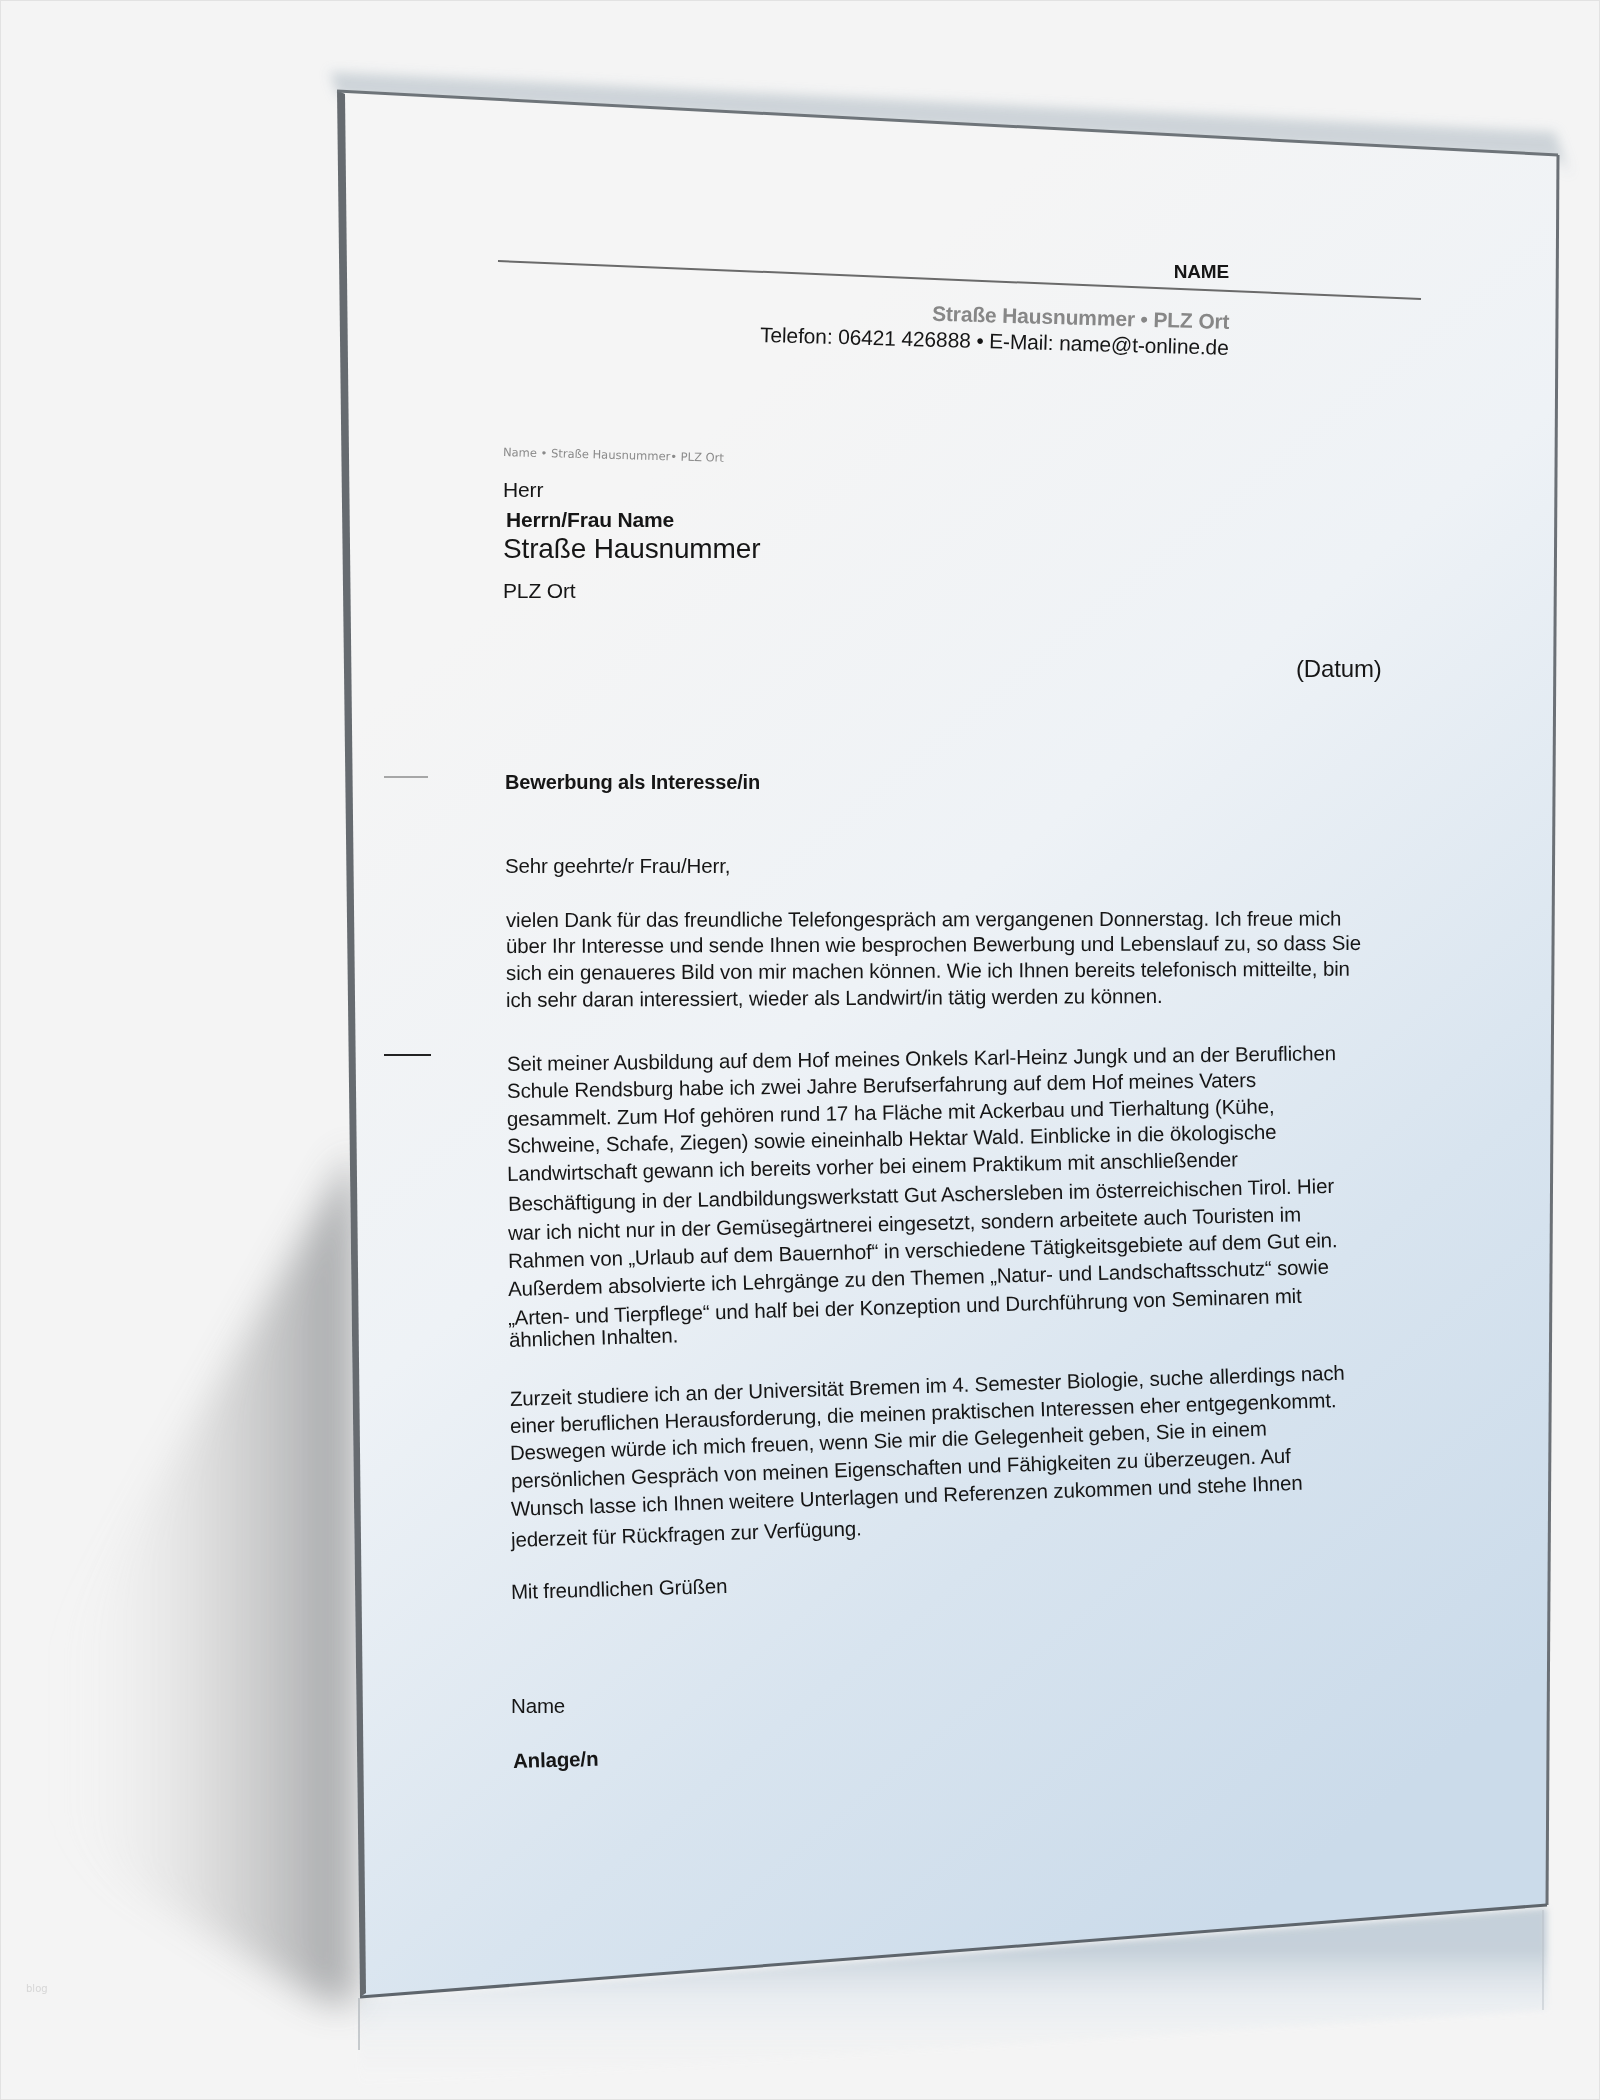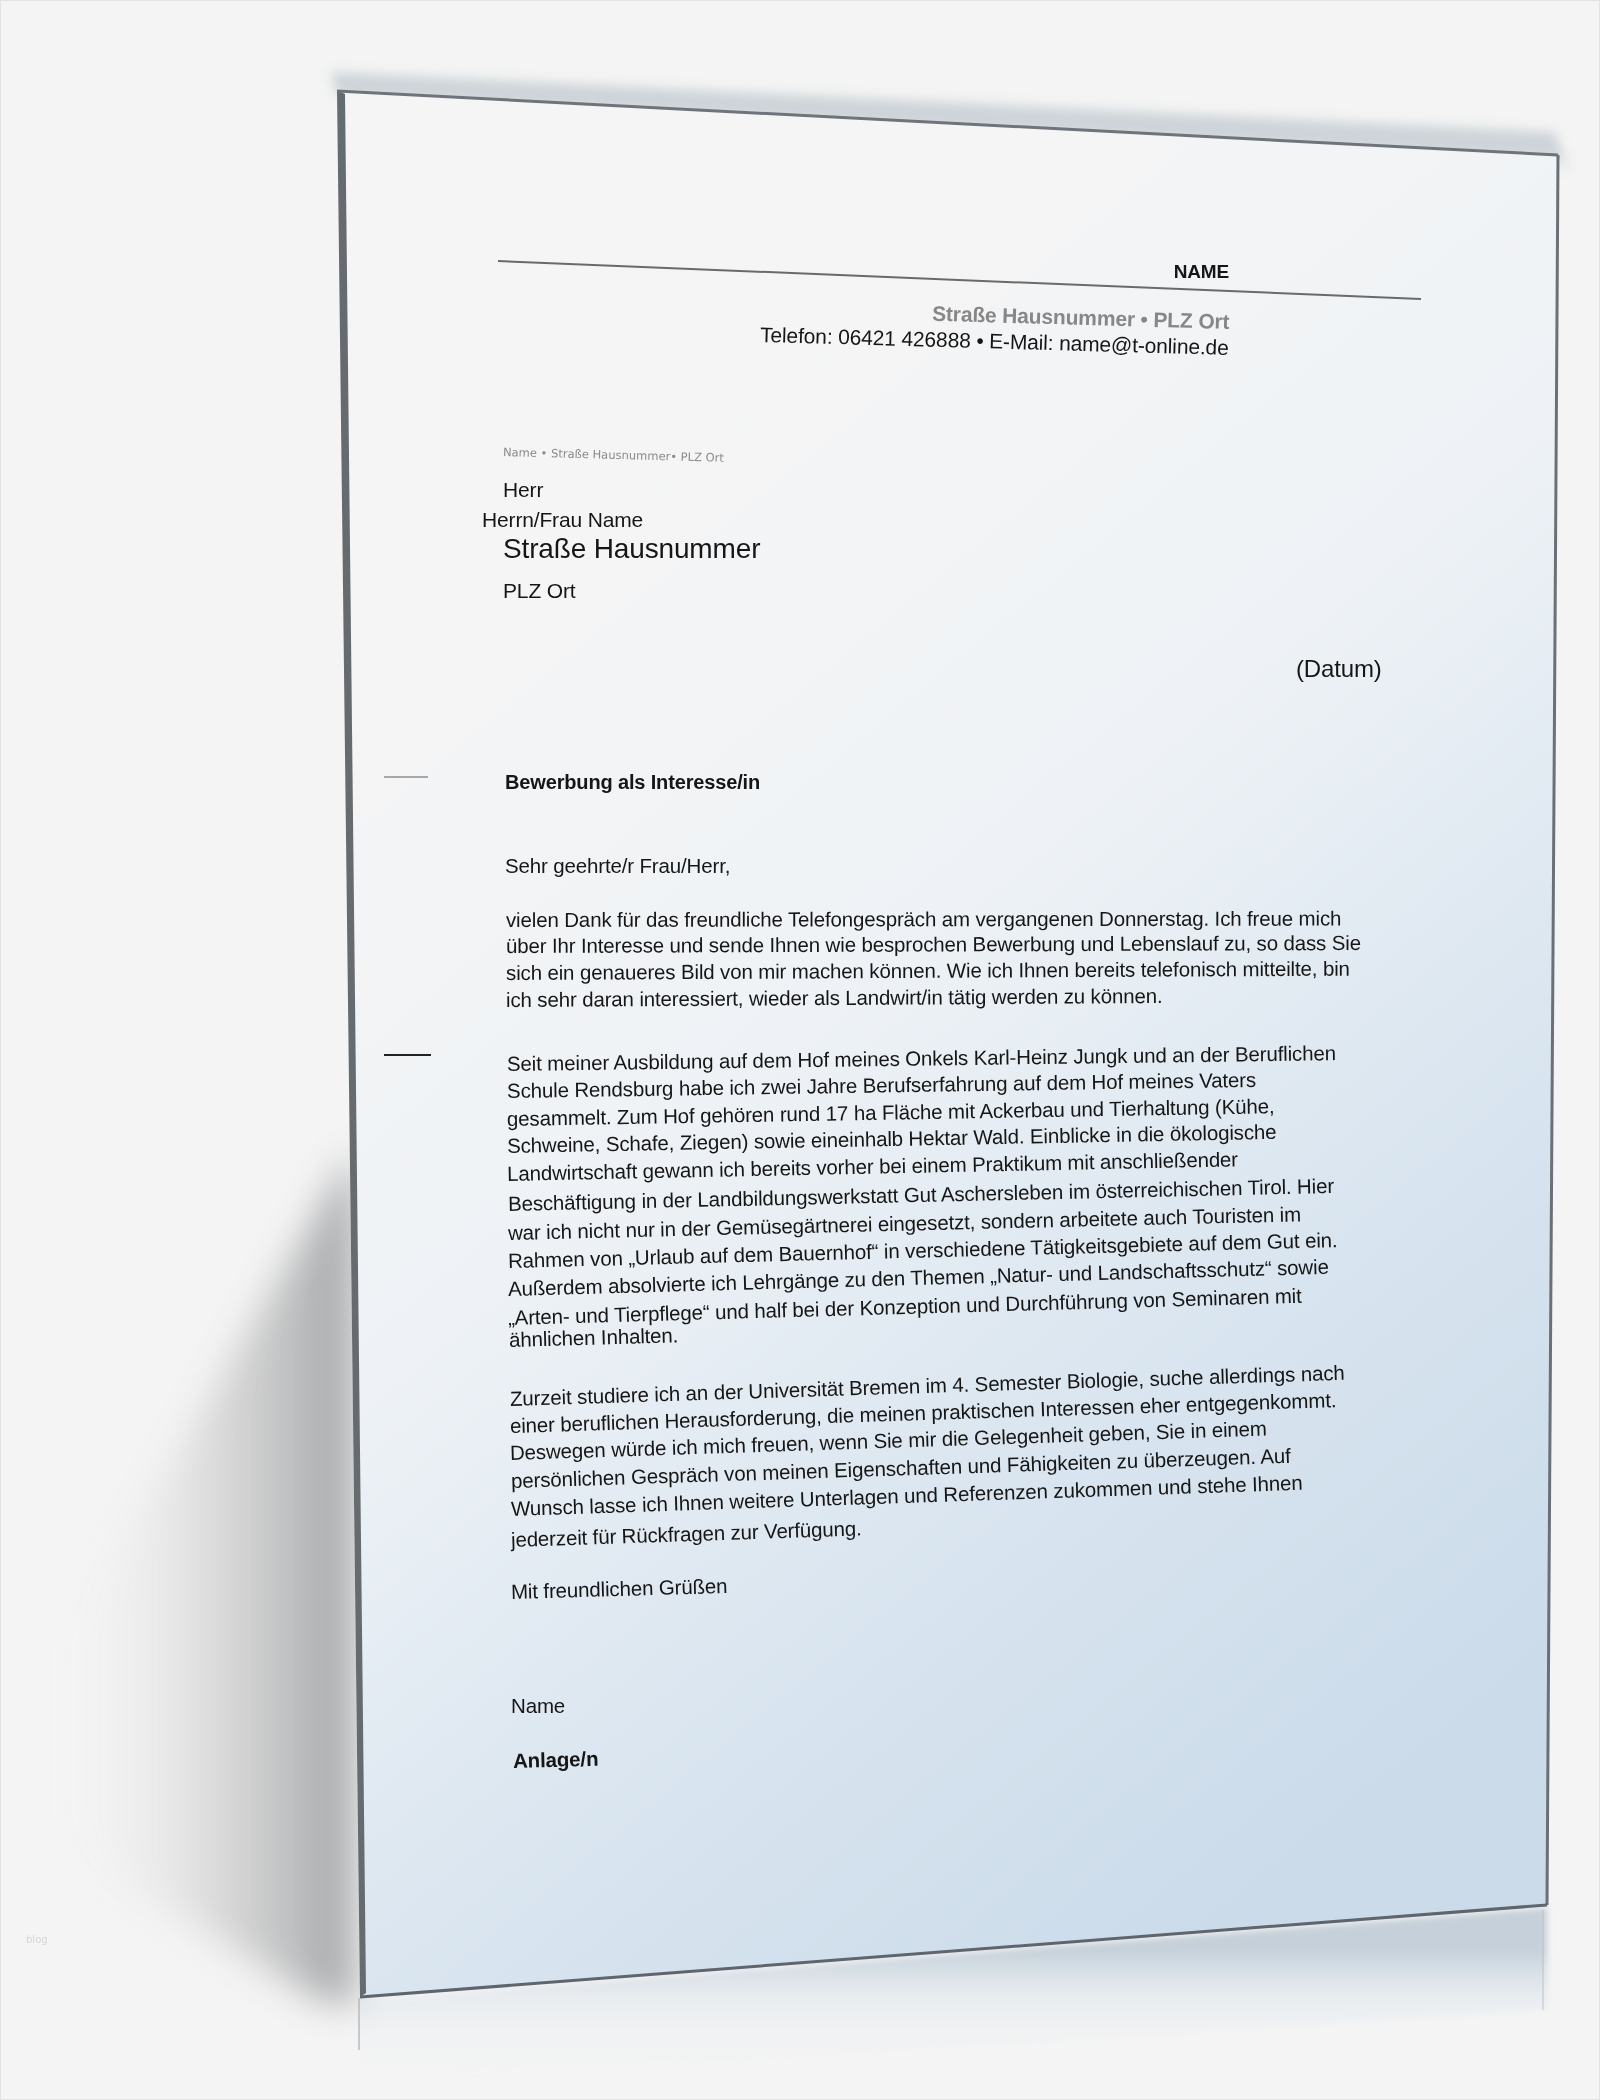--- a/index.html
+++ b/index.html
@@ -21,21 +21,21 @@
     letter-spacing: -0.15px;
   }
   .rln { transform-origin: 100% 50%; text-align: right; }
   .bold { font-weight: bold; }
   .gray { color: #878787; }
   .small {
     font-family: "DejaVu Sans", sans-serif; font-size: 11.5px; color: #8a8a8a;
     line-height: 14px; letter-spacing: 0;
   }
   .watermark {
-    position: absolute; left: 26px; top: 1934px; font-size: 10px;
+    position: absolute; left: 26px; top: 1983px; font-size: 10px;
     color: #d6d6d6; font-family: "DejaVu Sans", sans-serif;
   }
 </style>
 </head>
 <body>
 
 <div class="scene">
 
   <svg width="1600" height="2100" viewBox="0 0 1600 2100" style="position:absolute;left:0;top:0;">
     <defs>
@@ -92,21 +92,21 @@
     <line x1="384" y1="1055" x2="431" y2="1055" stroke="#222" stroke-width="2"></line>
   </svg>
 
   <div class="ln rln bold" style="right:179px;top:260px;font-size:19px;">NAME</div>
   <div class="ln rln bold gray" style="right:179px;top:310px;font-size:21px;transform:rotate(1.6deg);">Straße Hausnummer • PLZ Ort</div>
   <div class="ln rln" style="right:179px;top:336px;font-size:21px;transform:rotate(1.6deg);">Telefon: 06421 426888 • E-Mail: name@t-online.de</div>
 
   <div class="ln small" style="left:503px;top:445px;transform:rotate(1.5deg);">Name • Straße Hausnummer• PLZ Ort</div>
 
   <div class="ln" style="left:503px;top:478px;font-size:21px;">Herr</div>
-  <div class="ln" style="left:482px;top:508px;font-size:21px;">Herrn/Frau Name</div>
+  <div class="ln" style="left:506px;top:508px;font-size:21px;font-weight:bold;">Herrn/Frau Name</div>
   <div class="ln" style="left:503px;top:537px;font-size:28px;">Straße Hausnummer</div>
   <div class="ln" style="left:503px;top:564px;font-size:21px;margin-top:15px;">PLZ Ort</div>
 
   <div class="ln" style="left:1296px;top:657px;font-size:24px;">(Datum)</div>
 
   <div class="ln bold" style="left:505px;top:770px;font-size:20px;">Bewerbung als Interesse/in</div>
 
   <div class="ln" style="left:505px;top:854px;">Sehr geehrte/r Frau/Herr,</div>
 
   <div>

